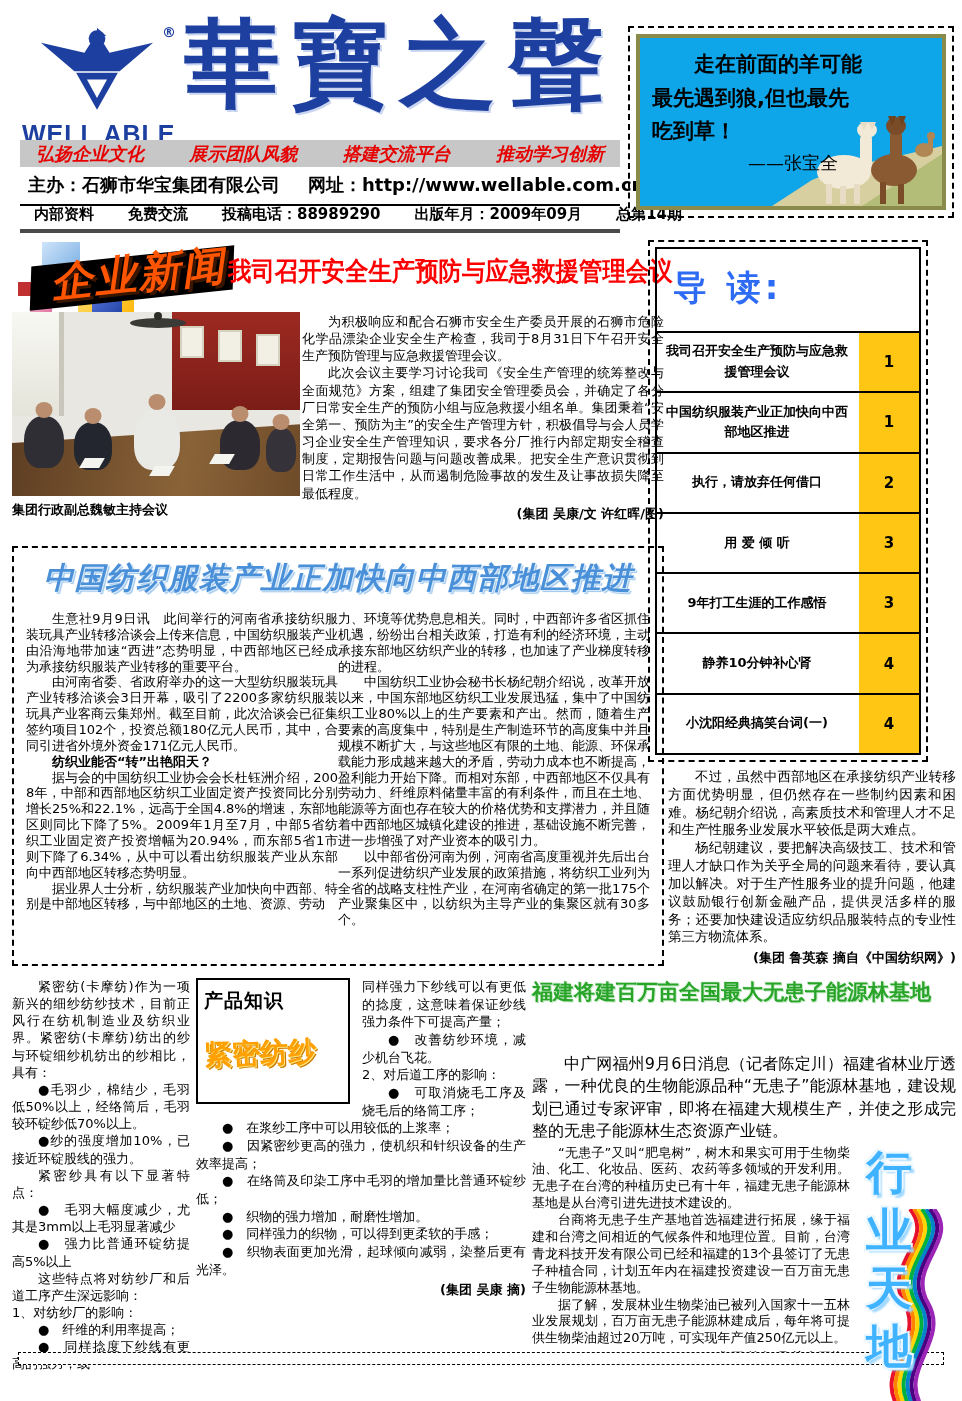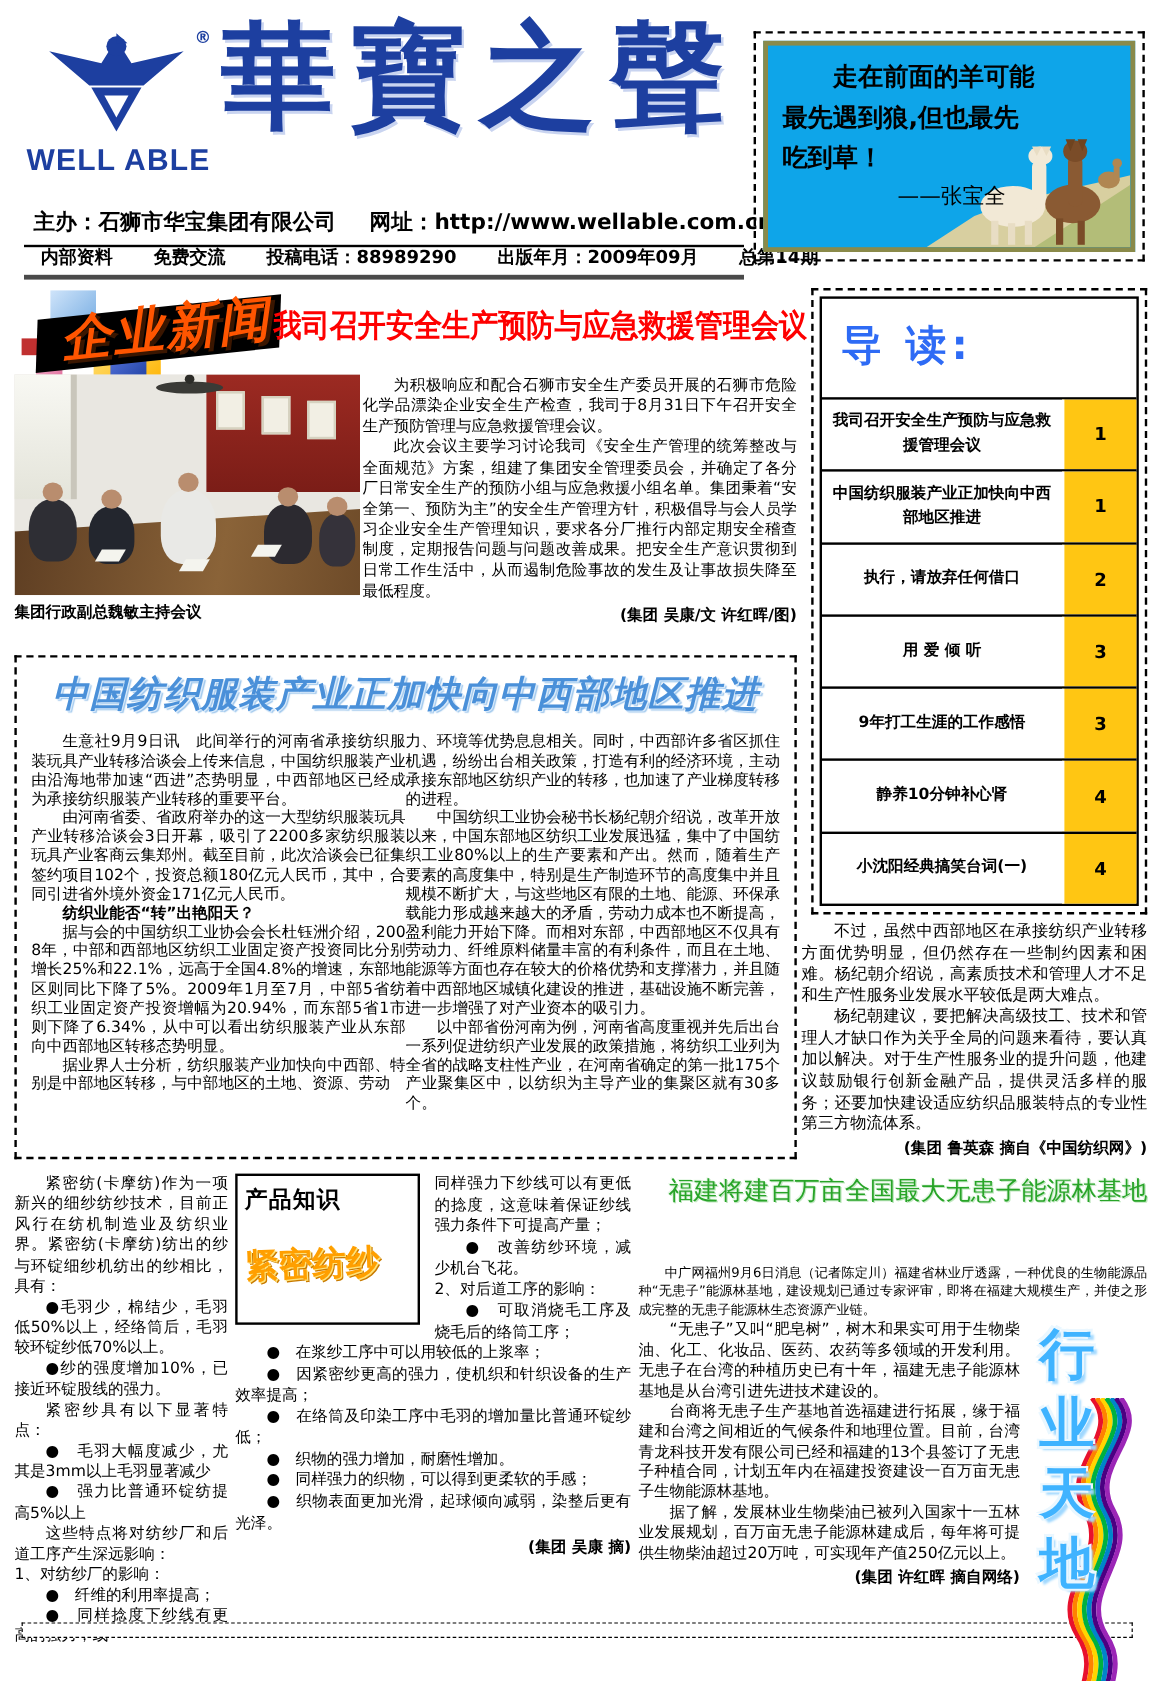--- a/index.html
+++ b/index.html
@@ -67,21 +67,21 @@
   .ph-paper { position:absolute; width:20px; height:10px; background:#f4f4ee; transform:skewX(-30deg); }
   .photo-caption { position:absolute; left:12px; top:501px; width:288px; font-size:13px; font-weight:bold; }
 
   
   .article1 { position:absolute; left:302px; top:313px; width:362px; font-size:13px; line-height:1.32;
               text-align:justify; word-break:break-all; }
   .article1 p { text-indent:2em; }
   .byline { text-align:right; font-weight:bold; font-size:13px; margin-top:3px; }
 
   
-  .guide { position:absolute; left:676px; top:240px; width:280px; height:522px; border:2px dashed #000; padding:5px; }
+  .guide { position:absolute; left:648px; top:240px; width:280px; height:522px; border:2px dashed #000; padding:5px; }
   .guide-inner { border:2px solid #000; height:100%; display:flex; flex-direction:column; }
   .guide-title { height:82px; padding:16px 0 0 16px; color:#2e6bf5; font-size:34px; font-weight:bold; letter-spacing:4px; }
   .guide-row { flex:1; display:flex; border-top:2px solid #000; }
   .guide-row-title { flex:1; display:flex; align-items:center; justify-content:center; text-align:center;
                      font-size:13px; font-weight:bold; line-height:1.6; padding:4px 8px; }
   .guide-row-page { width:62px; background:#ffc613; display:flex; align-items:center; justify-content:center;
                     font-size:15px; font-weight:bold; border-left:2px solid #fff; }
 
   
   .article2 { position:absolute; left:12px; top:546px; width:652px; height:420px; border:2px dashed #000;
@@ -105,23 +105,23 @@
                text-align:justify; word-break:break-all; }
   .prod-col1 p, .prod-col2 p { text-indent:2em; }
   .prod-col1 p.ni, .prod-col2 p.ni { text-indent:0; }
   .prod-box { float:left; width:154px; height:126px; border:2px solid #000; margin:0 12px 6px 0; padding:8px 6px; }
   .prod-box-label { font-size:19px; font-weight:bold; letter-spacing:1px; }
   .prod-box-title { margin-top:20px; font-size:28px; font-weight:bold; color:#ff9f00; white-space:nowrap;
                     text-shadow:1px 1px 0 #ffe27a, 2px 2px 0 #c97b00; transform:rotate(-2deg); }
 
   
   .fujian { position:absolute; left:532px; top:978px; width:424px; }
-  .fujian-title { text-align:right; font-size:21px; font-weight:normal; color:#28a428; white-space:nowrap;
+  .fujian-title { text-align:left; font-size:21px; font-weight:bold; color:#28a428; white-space:nowrap;
                   margin-bottom:8px; text-shadow:1px 1px 0 #c2e8c2, -1px -1px 0 #e8f8e8; }
-  .fujian-p1 { font-size:11px; line-height:1.4; text-align:justify; word-break:break-all; text-indent:2em;margin-top:47px; }
+  .fujian-p1 { font-size:16px; line-height:1.4; text-align:justify; word-break:break-all; text-indent:2em;margin-top:47px; }
   .fujian-row { display:flex; margin-top:2px; }
   .fujian-left { width:318px; font-size:13px; line-height:1.3; text-align:justify; word-break:break-all; }
   .fujian-left p { text-indent:2em; }
   .industry { position:relative; width:106px; height:335px; }
   .industry-chars { position:absolute; left:16px; top:4px; z-index:2; display:flex; flex-direction:column; gap:12px; align-items:center; }
   .ichar { font-size:46px; line-height:1; font-weight:bold; color:#3fb3ff;
            text-shadow:-2px -2px 0 #eaf7ff, 2px -2px 0 #eaf7ff, -2px 2px 0 #eaf7ff, 3px 3px 2px #9fd8ff; }
   .ribbon-svg { position:absolute; right:-2px; top:64px; z-index:1; }
 
   
@@ -139,20 +139,26 @@
       <path d="M50 56 L100 56 L75 100 Z" fill="#1d3fa0"></path>
       <path d="M63 64 L87 64 L75 86 Z" fill="#fff"></path>
       <circle cx="75" cy="15" r="10" fill="#1d3fa0"></circle>
       <path d="M75 2 L86 12 L75 12 Z" fill="#1d3fa0"></path>
     </svg>
     <div class="brand">WELL ABLE</div>
   </div>
 
   <div class="masthead">華寶之聲</div>
 
+  <div class="slogan-bar">
+    <span class="slogan">弘扬企业文化</span>
+    <span class="slogan">展示团队风貌</span>
+    <span class="slogan">搭建交流平台</span>
+    <span class="slogan">推动学习创新</span>
+  </div>
 
   <div class="publisher-row">
     <span>主办：石狮市华宝集团有限公司</span>
     <span>网址：http://www.wellable.com.cn</span>
   </div>
 
   <div class="info-row">
     <span>内部资料</span>
     <span>免费交流</span>
     <span>投稿电话：88989290</span>

